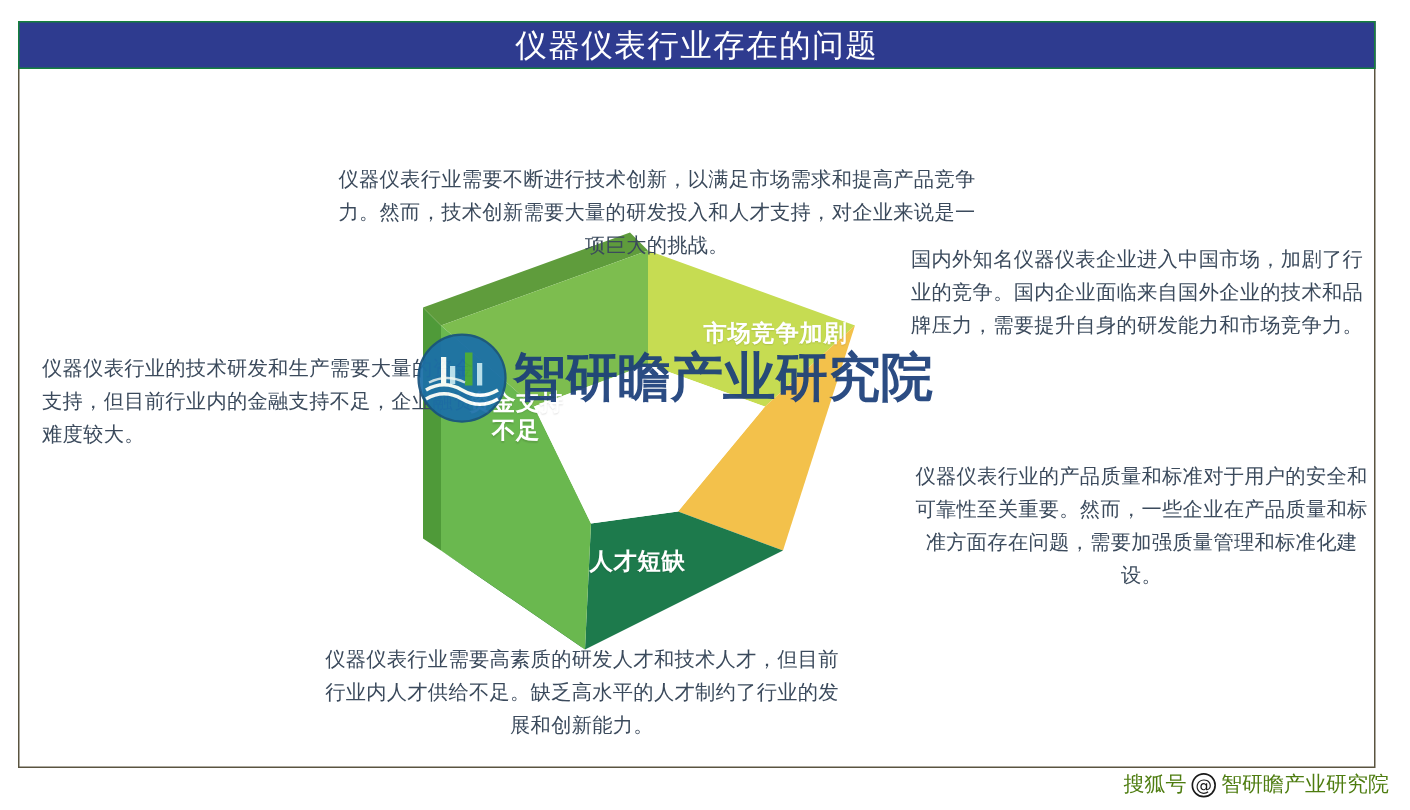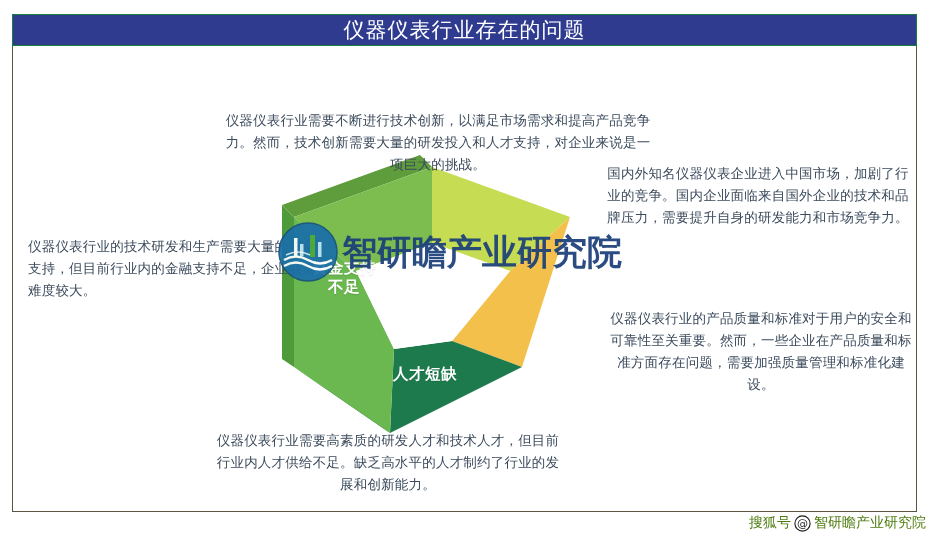--- a/index.html
+++ b/index.html
@@ -195,20 +195,21 @@
         <polygon points="298,72 250,222 180,196 238,126" fill="#f3c14b"></polygon>
 
         <polygon points="250,222 118,288 122,204 180,196" fill="#1d7a4c"></polygon>
 
         <polygon points="118,288 22,222 22,72 84,126 122,204" fill="#6ab84f"></polygon>
       </g>
 
       <polygon points="160,98 238,126 180,196 122,204 84,126" fill="#ffffff"></polygon>
     </svg>
 
+    <div class="seg-label" id="label-market">市场竞争加剧</div>
     <div class="seg-label" id="label-talent">人才短缺</div>
     <div class="seg-label" id="label-funding">资金支持
 不足</div>
   </div>
 
   <div class="callout" id="callout-top">仪器仪表行业需要不断进行技术创新，以满足市场需求和提高产品竞争力。然而，技术创新需要大量的研发投入和人才支持，对企业来说是一项巨大的挑战。</div>
   <div class="callout" id="callout-right-top">国内外知名仪器仪表企业进入中国市场，加剧了行业的竞争。国内企业面临来自国外企业的技术和品牌压力，需要提升自身的研发能力和市场竞争力。</div>
   <div class="callout" id="callout-bottom">仪器仪表行业需要高素质的研发人才和技术人才，但目前行业内人才供给不足。缺乏高水平的人才制约了行业的发展和创新能力。</div>
   <div class="callout" id="callout-right-bottom">仪器仪表行业的产品质量和标准对于用户的安全和可靠性至关重要。然而，一些企业在产品质量和标准方面存在问题，需要加强质量管理和标准化建设。</div>
   <div class="callout" id="callout-left">仪器仪表行业的技术研发和生产需要大量的资金支持，但目前行业内的金融支持不足，企业融资难度较大。</div>

